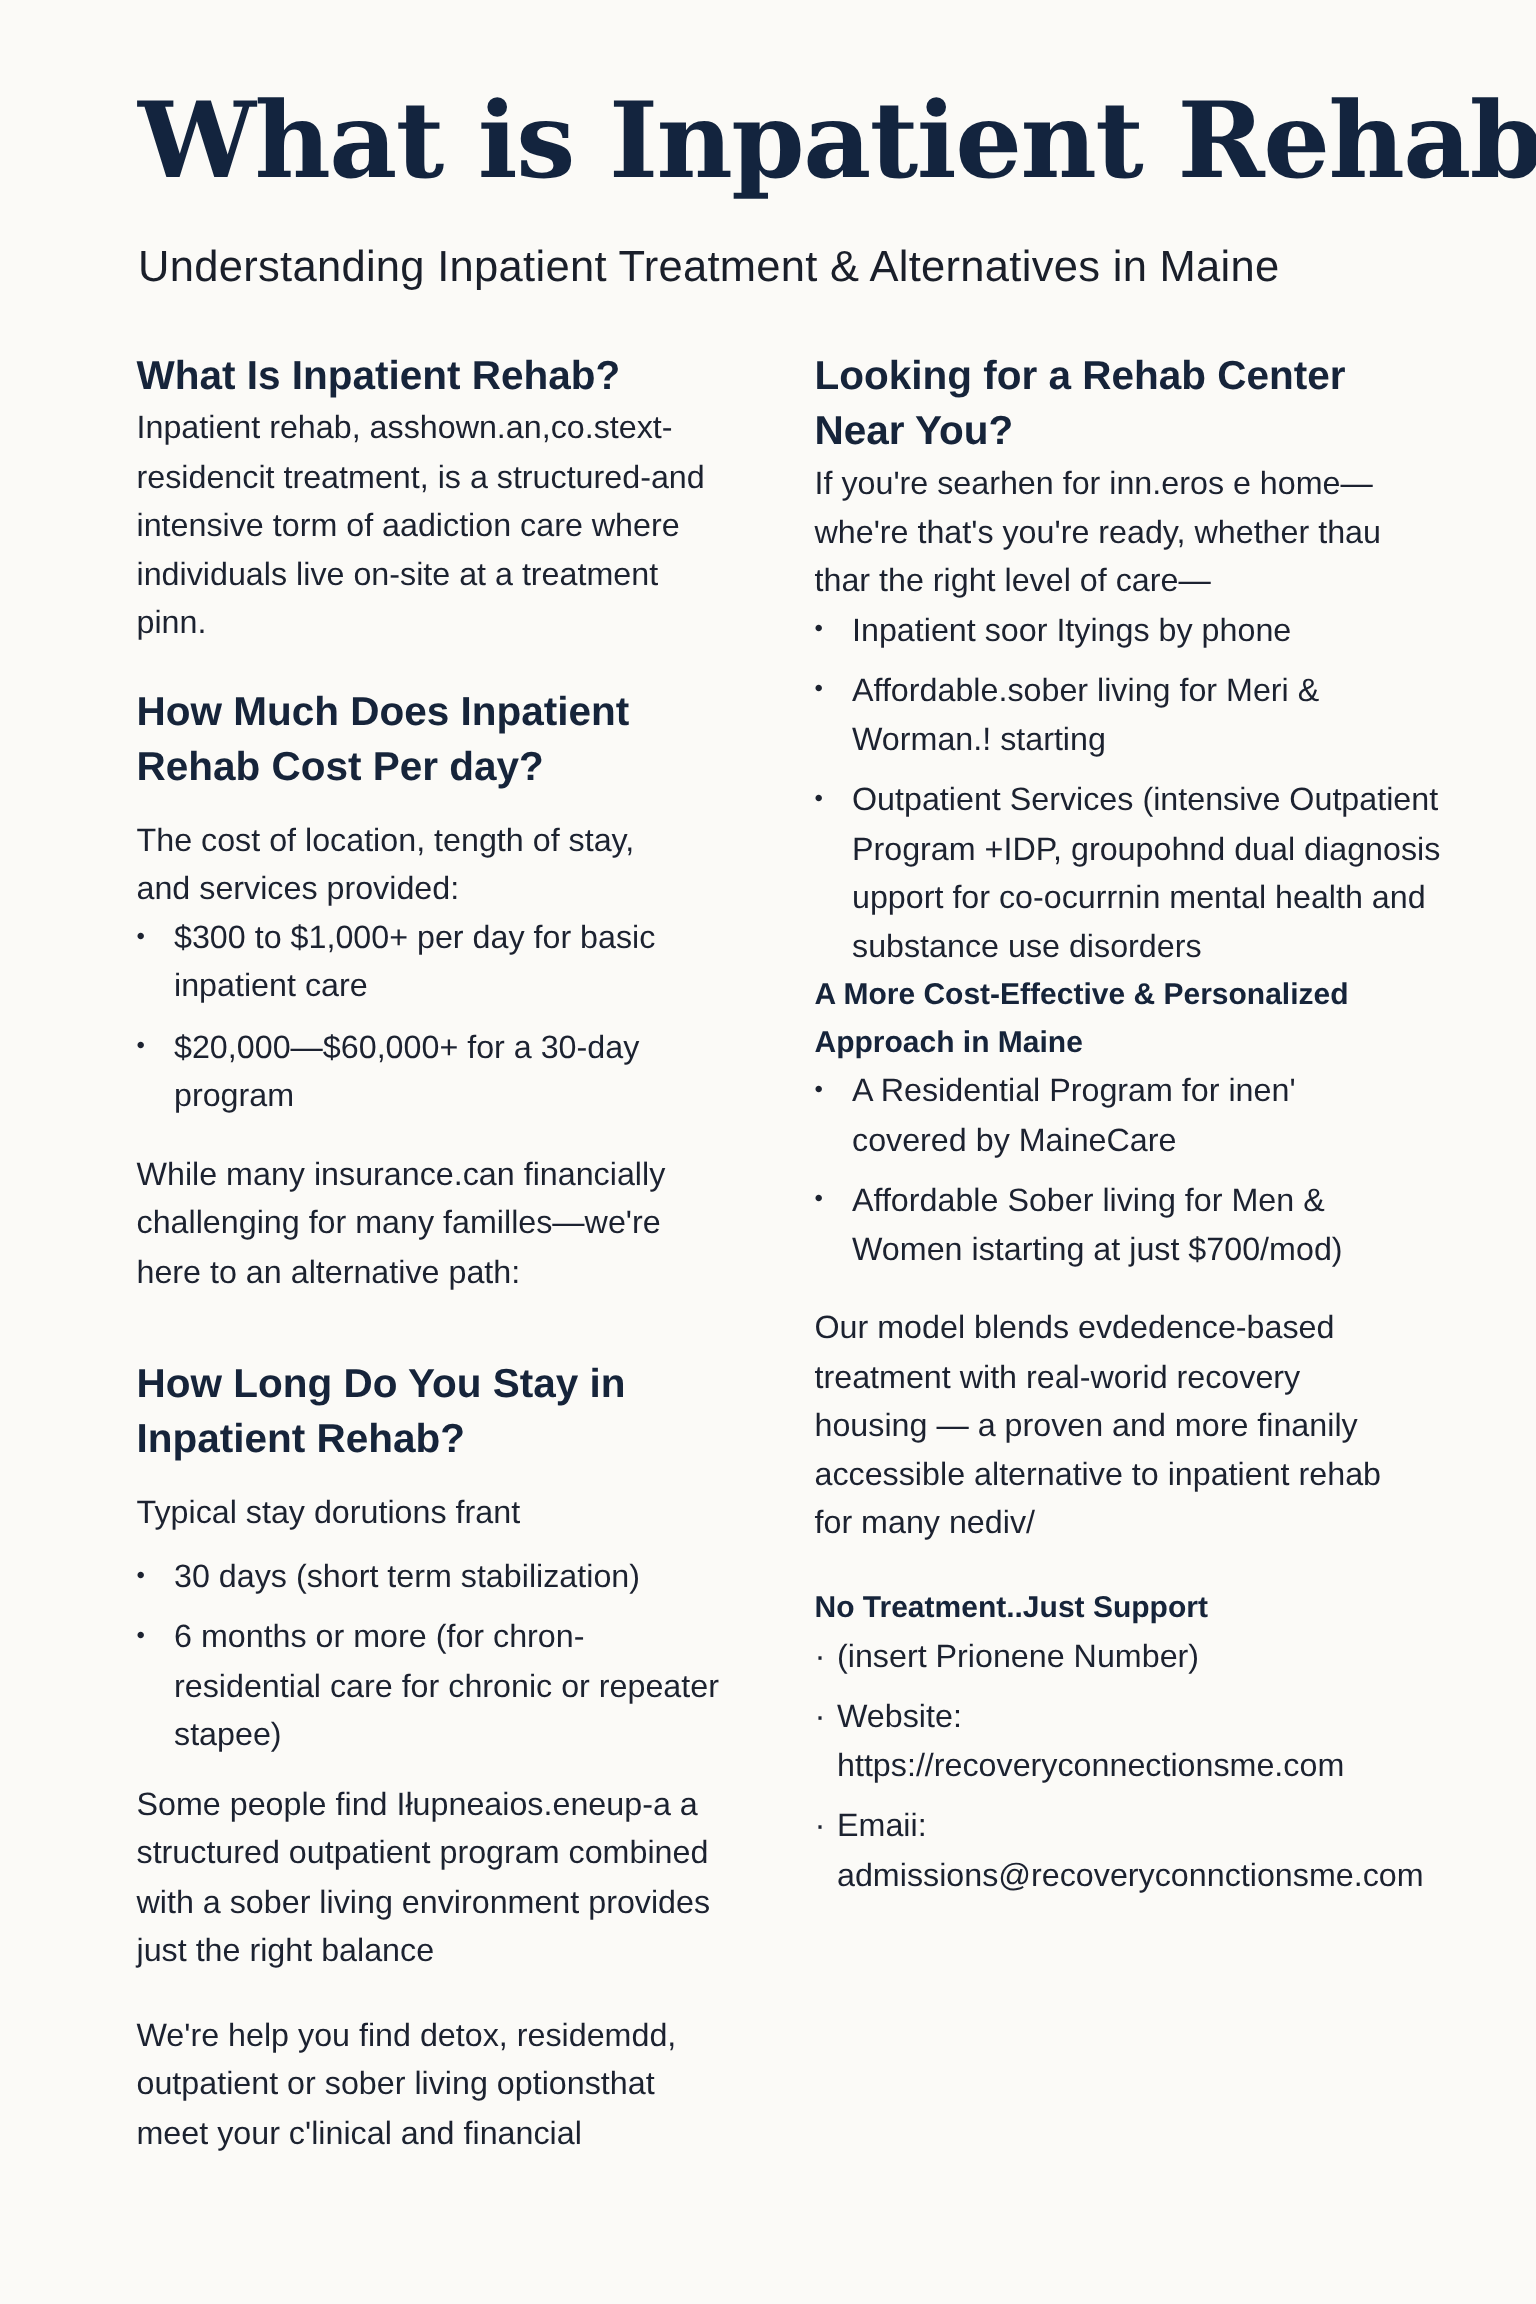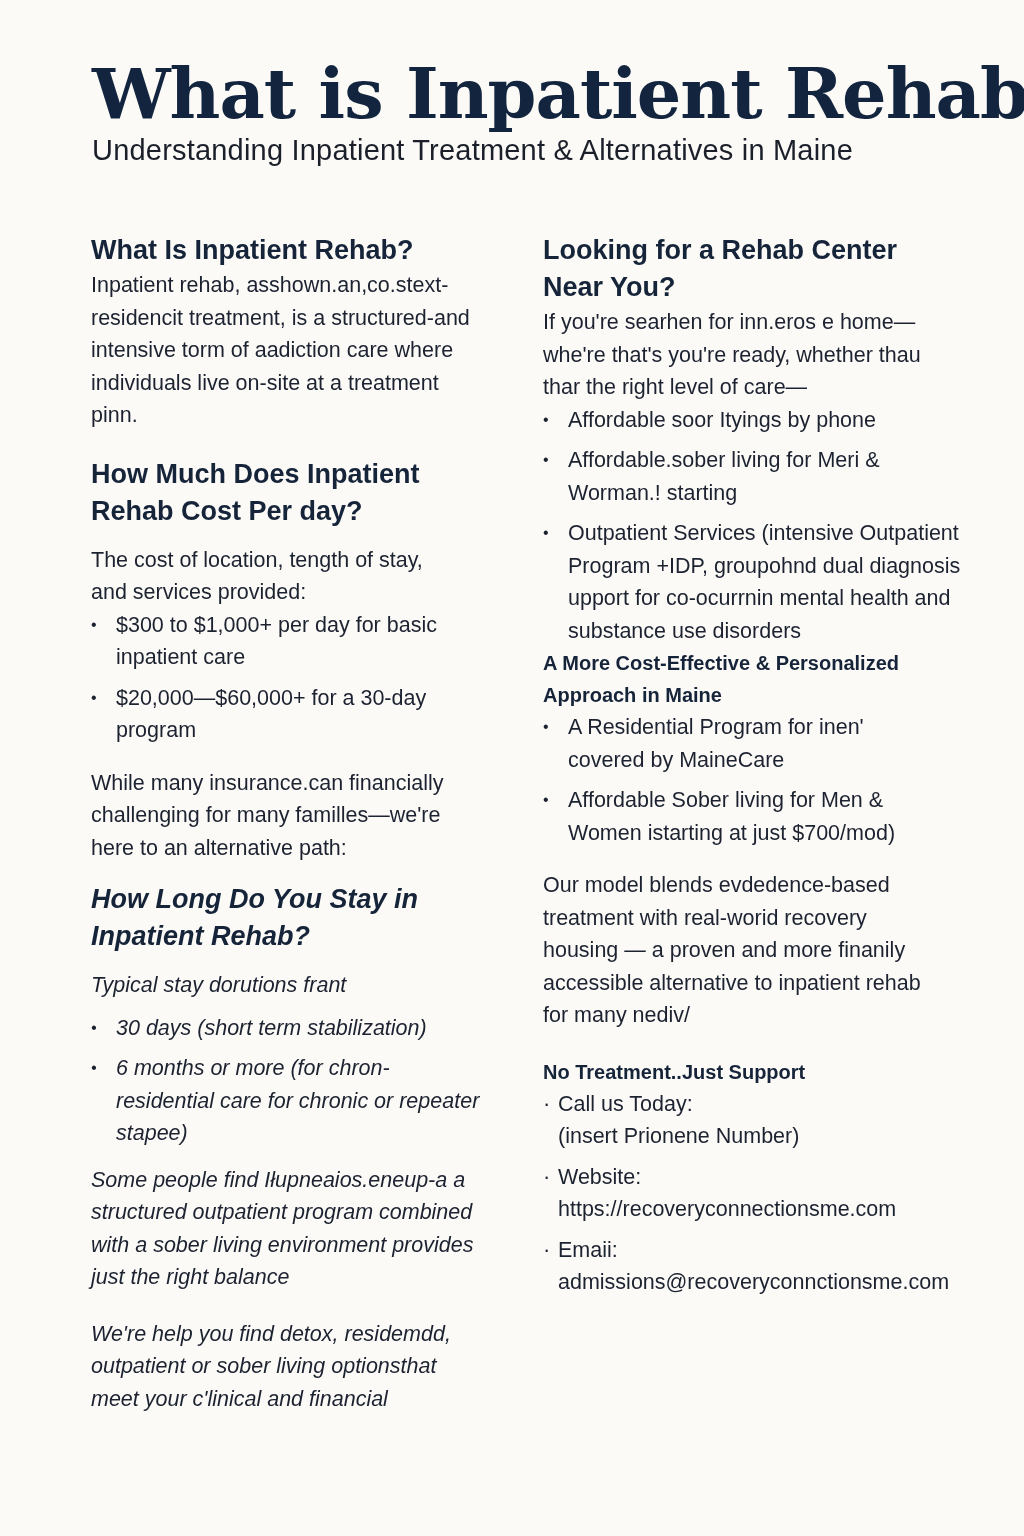--- a/index.html
+++ b/index.html
@@ -10,21 +10,21 @@
       font-family: "Liberation Sans", sans-serif;
       position: relative;
     }
     .title {
       position: absolute; left: 92px; top: 52px;
       font-family: "DejaVu Serif", serif;
       font-size: 70px; font-weight: 600; letter-spacing: -1px;
       color: #13243e; margin: 0; white-space: nowrap;
     }
     .subtitle {
-      position: absolute; left: 92px; top: 134px;
+      position: absolute; left: 92px; top: 162px;
       font-size: 29px; color: #1a1f2a; margin: 0; white-space: nowrap;
       letter-spacing: 0.2px;
     }
     .col { position: absolute; top: 232px; }
     .col-left { left: 91px; width: 410px; }
     .col-right { left: 543px; width: 430px; }
     h2 {
       font-size: 27px; font-weight: 700; color: #16243a;
       margin: 0; line-height: 37px;
     }
@@ -44,21 +44,21 @@
       content: "•"; position: absolute; left: 0; top: 0;
       font-size: 16px; color: #1c2230;
     }
     .contact li { padding-left: 15px; }
     .contact li::before { content: "·"; font-size: 22px; }
     .mt10 { margin-top: 10px; }
     .mt14 { margin-top: 14px; }
     .mt16 { }
     .mt20 { margin-top: 20px; }
     .mt24 { margin-top: 24px; }
-    .mt32 { margin-top: 17px; font-style: italic; }
+    .mt32 { margin-top: 40px; }
     .gap li + li { margin-top: 8px; }
   </style>
 </head>
 <body>
 
 <h1 class="title">What is Inpatient Rehab?</h1>
 <div class="subtitle">Understanding Inpatient Treatment &amp; Alternatives in Maine</div>
 
 <div class="col col-left">
   <section>
@@ -86,40 +86,39 @@
     <p class="mt14" style="width:400px">Some people find Iłupneaios.eneup-a a structured outpatient program combined with a sober living environment provides just the right balance</p>
     <p class="mt24" style="width:395px">We're help you find detox, residemdd, outpatient or sober living optionsthat meet your c'linical and financial</p>
   </section>
 </div>
 
 <div class="col col-right">
   <section>
     <h2 style="width:400px">Looking for a Rehab Center Near You?</h2>
     <p class="mt16" style="width:405px">If you're searhen for inn.eros e home—whe're that's you're ready, whether thau thar the right level of care—</p>
     <ul class="mt16 gap">
-      <li>Affordable soor Ityings by phone</li>
+      <li>Inpatient soor Ityings by phone</li>
       <li style="width:405px">Affordable.sober living for Meri &amp; Worman.! starting</li>
       <li style="width:405px">Outpatient Services (intensive Outpatient Program +IDP, groupohnd dual diagnosis upport for co-ocurrnin mental health and substance use disorders</li>
     </ul>
   </section>
 
   <section class="mt16">
     <h3 style="width:420px">A More Cost-Effective &amp; Personalized Approach in Maine</h3>
     <ul class="mt16 gap">
       <li style="width:345px">A Residential Program for inen' covered by MaineCare</li>
       <li style="width:385px">Affordable Sober living for Men &amp; Women istarting at just $700/mod)</li>
     </ul>
     <p class="mt20" style="width:400px">Our model blends evdedence-based treatment with real-worid recovery housing — a proven and more finanily accessible alternative to inpatient rehab for many nediv/</p>
   </section>
 
   <section class="mt24">
     <h3>No Treatment..Just Support</h3>
     <ul class="contact mt16 gap">
       <li>
-        <div>Call us Today:</div>
         <div>(insert Prionene Number)</div>
       </li>
       <li>
         <div>Website:</div>
         <div>https://recoveryconnectionsme.com</div>
       </li>
       <li>
         <div>Emaii:</div>
         <div style="white-space:nowrap">admissions@recoveryconnctionsme.com</div>
       </li>

